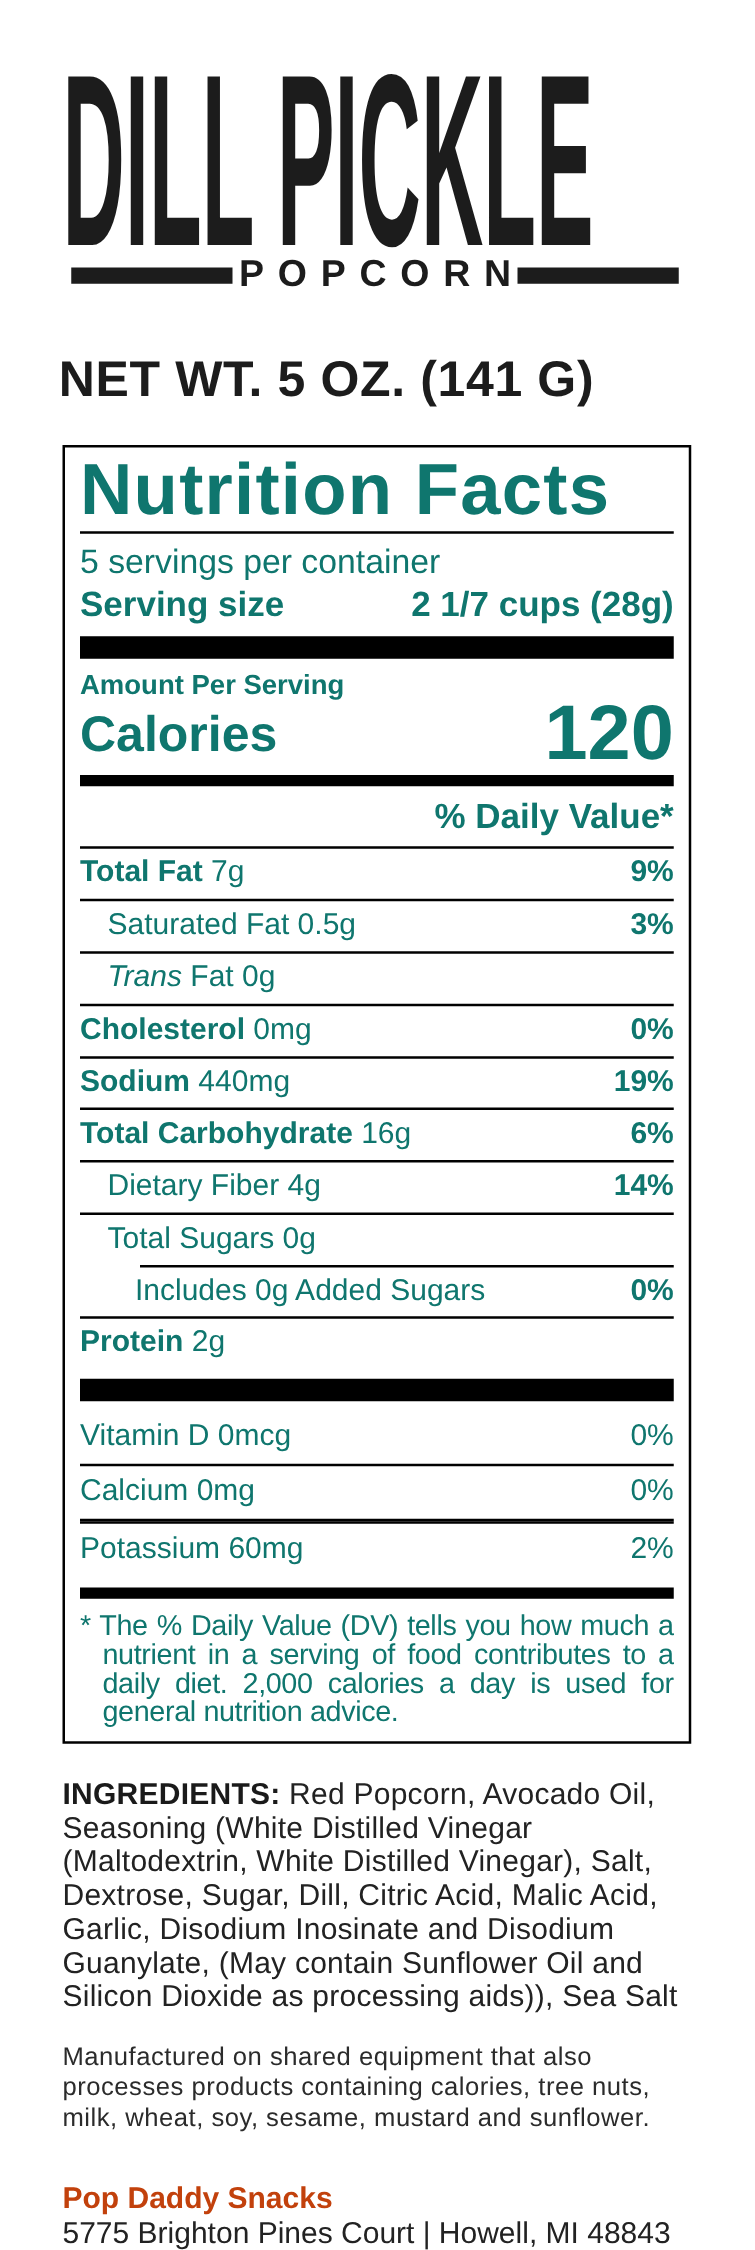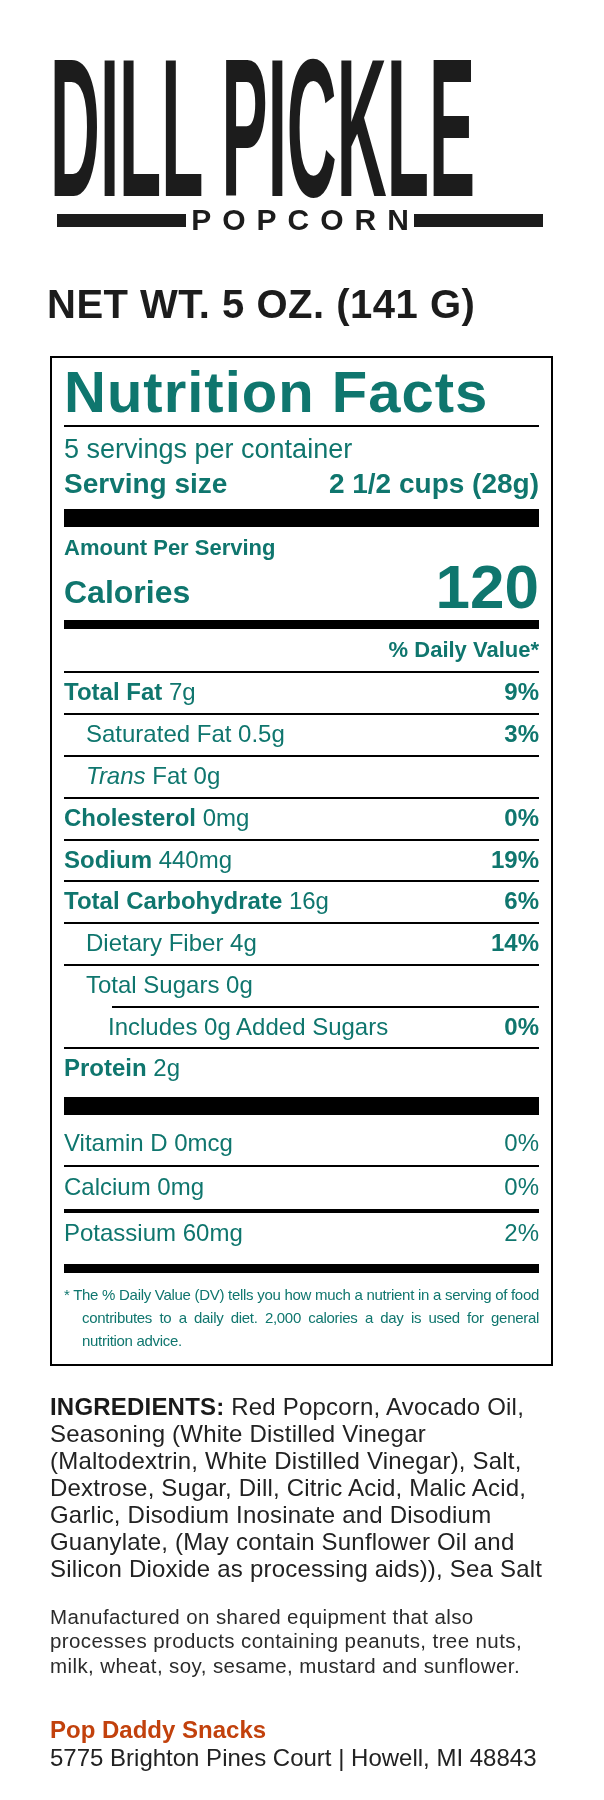--- a/index.html
+++ b/index.html
@@ -42,41 +42,41 @@
   .rule-thin { border-top:2px solid #000; }
   .nf-title-rule { margin:3px 0 5px; }
   .servings { font-size:27px; line-height:1.15; padding-top:2px; }
   .serving-size {
     display:flex; justify-content:space-between; align-items:baseline;
     font-size:28px; font-weight:bold; line-height:1.2; margin-top:2px;
   }
   .bar-thick { height:18px; background:#000; margin:8px 0; }
   .aps { font-size:22px; font-weight:bold; margin-top:5px; }
   .cal-row { display:flex; justify-content:space-between; align-items:flex-end; margin-top:2px; }
-  .cal-label { font-size:32px; font-weight:bold; line-height:1; padding-bottom:3px; }
+  .cal-label { font-size:40px; font-weight:bold; line-height:1; padding-bottom:3px; }
   .cal-value { font-size:62px; font-weight:bold; line-height:0.78; }
   .bar-med { height:9px; background:#000; margin-top:9px; }
-  .dv-header { text-align:right; font-size:22px; font-weight:bold; padding:8px 0; }
+  .dv-header { text-align:right; font-size:28px; font-weight:bold; padding:8px 0; }
 
   .row {
     display:flex; justify-content:space-between; align-items:baseline;
     font-size:24px; line-height:1.2; padding:5px 0 6px;
   }
   .row .nm b { font-weight:bold; }
   .row .nm i { font-style:italic; }
   .row .dv { font-weight:bold; }
   .row.plain .dv { font-weight:normal; }
   .row.i1 .nm { padding-left:22px; }
   .row.i2 .nm { padding-left:44px; }
   .hr { border-top:2px solid #000; }
   .hr.ind2 { margin-left:48px; }
   .vitamins .row { padding:6px 0 7px;gap:25px; }
 
   .footnote {
-    font-size:15px; line-height:23px; letter-spacing:-0.3px;
+    font-size:23px; line-height:23px; letter-spacing:-0.3px;
     text-align:justify; padding:9px 0 2px 18px; text-indent:-18px; margin-top:1px;
   }
 
   
   .ingredients {
     margin:27px 0 0 50px; width:508px;
     font-size:24px; line-height:27px; letter-spacing:0.2px; color:#222;
   }
   .ingredients .ing-label { font-weight:bold; color:#1a1a1a; }
   .allergen {
@@ -105,21 +105,21 @@
 
   <div class="netwt">NET WT. 5 OZ. (141 G)</div>
 
   <div class="nf-box">
     <div class="nf-title">Nutrition Facts</div>
     <div class="rule-thin nf-title-rule"></div>
 
     <div class="servings">5 servings per container</div>
     <div class="serving-size">
       <span>Serving size</span>
-      <span>2 1/2 cups (28g)</span>
+      <span>2 1/7 cups (28g)</span>
     </div>
 
     <div class="bar-thick"></div>
 
     <div class="aps">Amount Per Serving</div>
     <div class="cal-row">
       <span class="cal-label">Calories</span>
       <span class="cal-value">120</span>
     </div>
 
@@ -205,21 +205,21 @@
         <span class="dv">2%</span>
       </div>
     </div>
 
     <div class="bar-med"></div>
     <div class="footnote">* The % Daily Value (DV) tells you how much a nutrient in a serving of food contributes to a daily diet. 2,000 calories a day is used for general nutrition advice.</div>
   </div>
 
   <div class="ingredients"><span class="ing-label">INGREDIENTS:</span><span> Red Popcorn, Avocado Oil, Seasoning (White Distilled Vinegar (Maltodextrin, White Distilled Vinegar), Salt, Dextrose, Sugar, Dill, Citric Acid, Malic Acid, Garlic, Disodium Inosinate and Disodium Guanylate, (May contain Sunflower Oil and Silicon Dioxide as processing aids)), Sea Salt</span></div>
 
-  <div class="allergen">Manufactured on shared equipment that also processes products containing peanuts, tree nuts, milk, wheat, soy, sesame, mustard and sunflower.</div>
+  <div class="allergen">Manufactured on shared equipment that also processes products containing calories, tree nuts, milk, wheat, soy, sesame, mustard and sunflower.</div>
 
   <div class="footer">
     <div class="company">Pop Daddy Snacks</div>
     <div>5775 Brighton Pines Court | Howell, MI 48843</div>
 
   </div>
 
 </div>
 
 </body></html>

